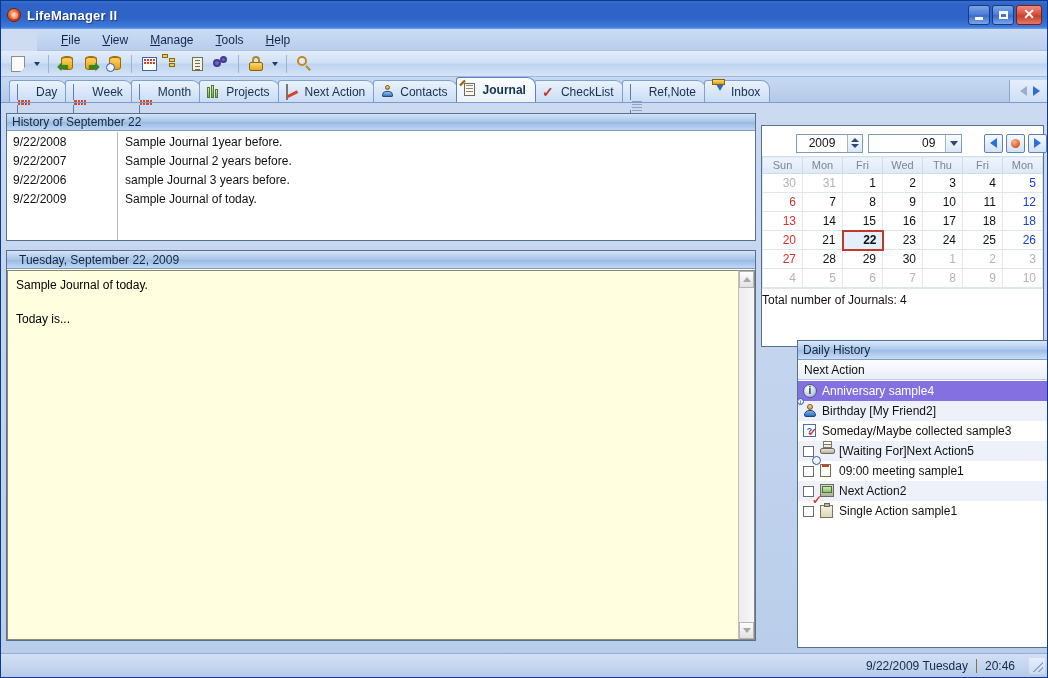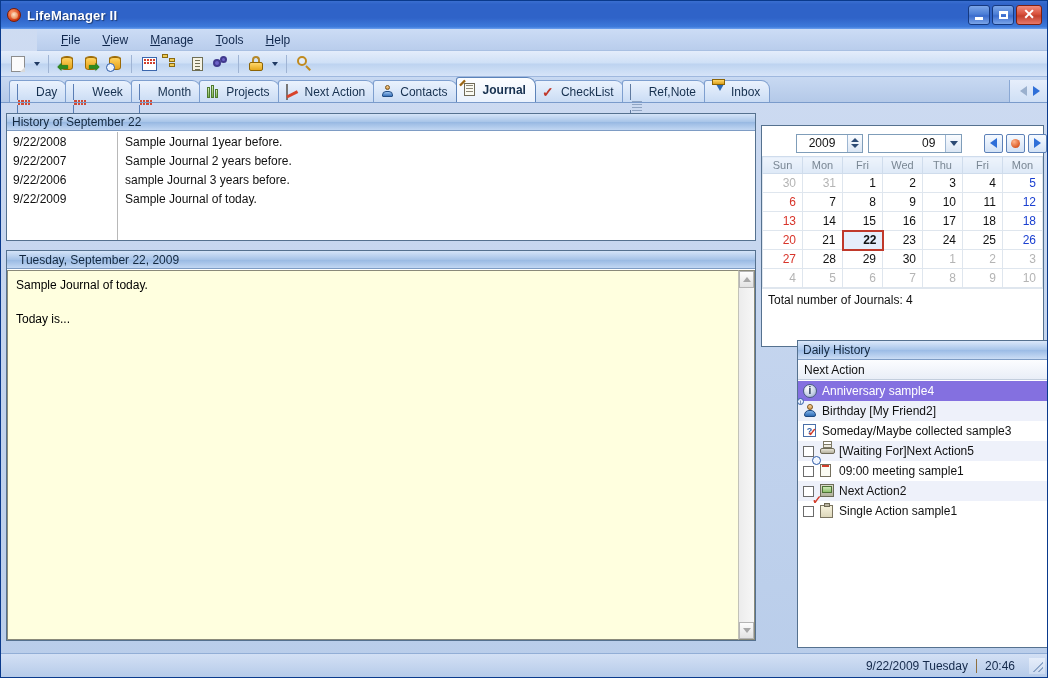--- a/index.html
+++ b/index.html
@@ -300,21 +300,21 @@
     border:1px solid #dfe6ee; background:#fff;
   }
   .cal-grid td.sun{ color:#d8342a; }
   .cal-grid td.sat{ color:#1a3fd0; }
   .cal-grid td.other{ color:#b4b4b4; }
   .cal-grid td.sel{
     background:#e5eefb;border:2px solid #c0392b;font-weight:bold;color:#111;
     padding-right:5px;
   }
   .cal-total{
-    height:22px;display:flex;align-items:center;padding-left:6px;
+    height:22px;display:flex;align-items:center;
     font-size:12px;color:#111;background:#fff;border-top:1px solid #dfe6ee;
   }
 
   
   #daily-panel{ left:796px; top:231px; width:283px; height:308px;
     border:1px solid #55718f; background:#fff; }
   .daily-hdr{
     height:19px;
     background:linear-gradient(to bottom,#dbe8fa 0%,#a9c6ea 48%,#9cbce6 52%,#cbddf5 100%);
     border-bottom:1px solid #7e9cc4;

